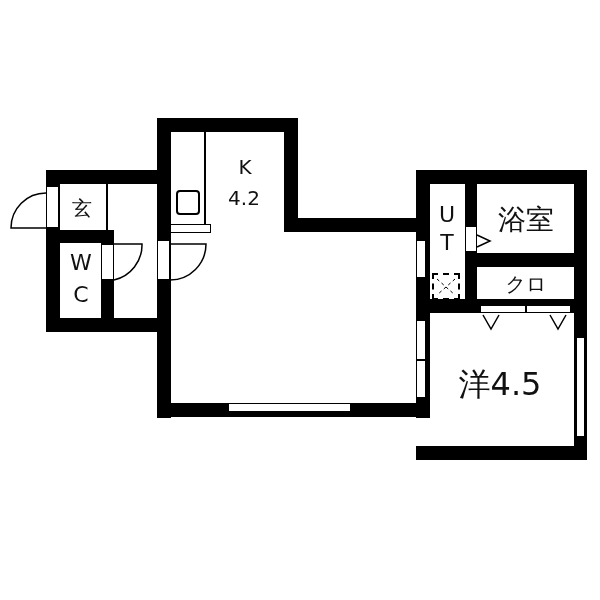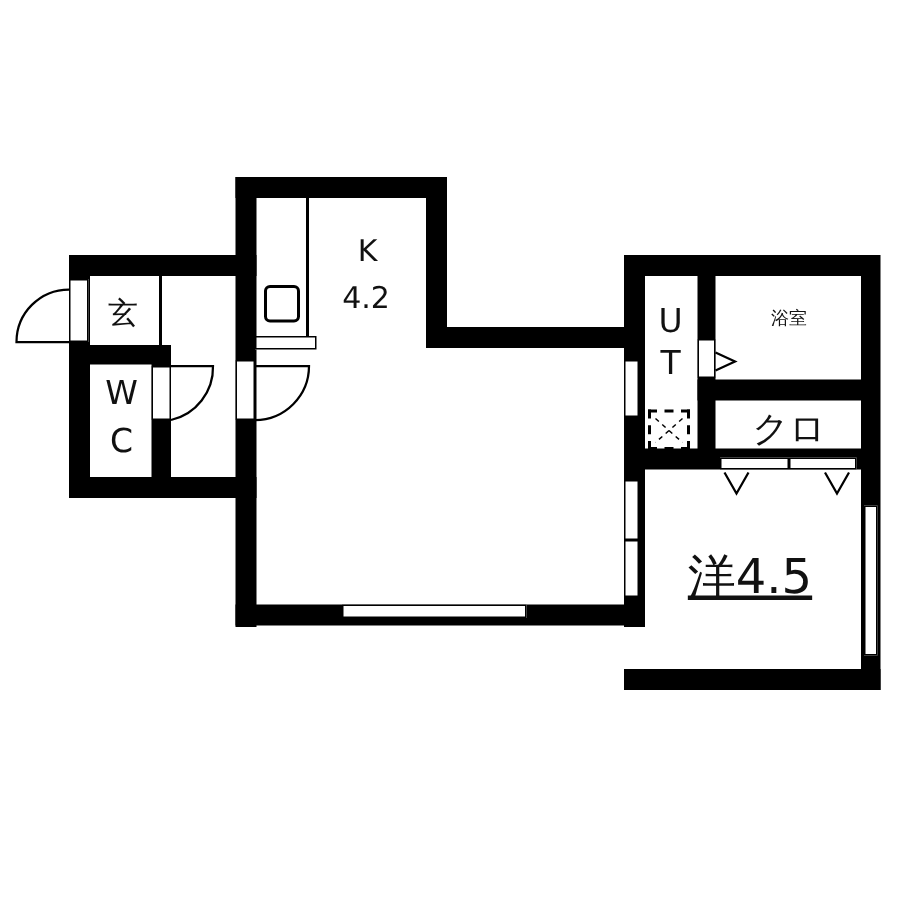--- a/index.html
+++ b/index.html
@@ -69,16 +69,16 @@
     <path d="M437 279 L455 295 M455 279 L437 295" stroke="#000" stroke-width="1" stroke-dasharray="3,3"></path>
   </svg>
 
   <div class="lbl" style="left:66px;top:198px;width:32px;font-size:20px;">玄</div>
   <div class="lbl" style="left:62px;top:252px;width:38px;font-size:22px;">W</div>
   <div class="lbl" style="left:62px;top:284px;width:38px;font-size:22px;">C</div>
   <div class="lbl" style="left:220px;top:157px;width:50px;font-size:20px;">K</div>
   <div class="lbl" style="left:214px;top:188px;width:60px;font-size:20px;">4.2</div>
   <div class="lbl" style="left:432px;top:204px;width:30px;font-size:22px;">U</div>
   <div class="lbl" style="left:432px;top:232px;width:30px;font-size:22px;">T</div>
-  <div class="lbl" style="left:480px;top:206px;width:92px;font-size:12px;">浴室</div>
-  <div class="lbl" style="left:480px;top:274px;width:92px;font-size:24px;">クロ</div>
-  <div class="lbl" style="left:440px;top:368px;width:120px;font-size:32px;text-decoration:underline;">洋4.5</div>
+  <div class="lbl" style="left:480px;top:206px;width:92px;font-size:28px;">浴室</div>
+  <div class="lbl" style="left:480px;top:274px;width:92px;font-size:20px;">クロ</div>
+  <div class="lbl" style="left:440px;top:368px;width:120px;font-size:32px;">洋4.5</div>
 </div>
 
 </body></html>

